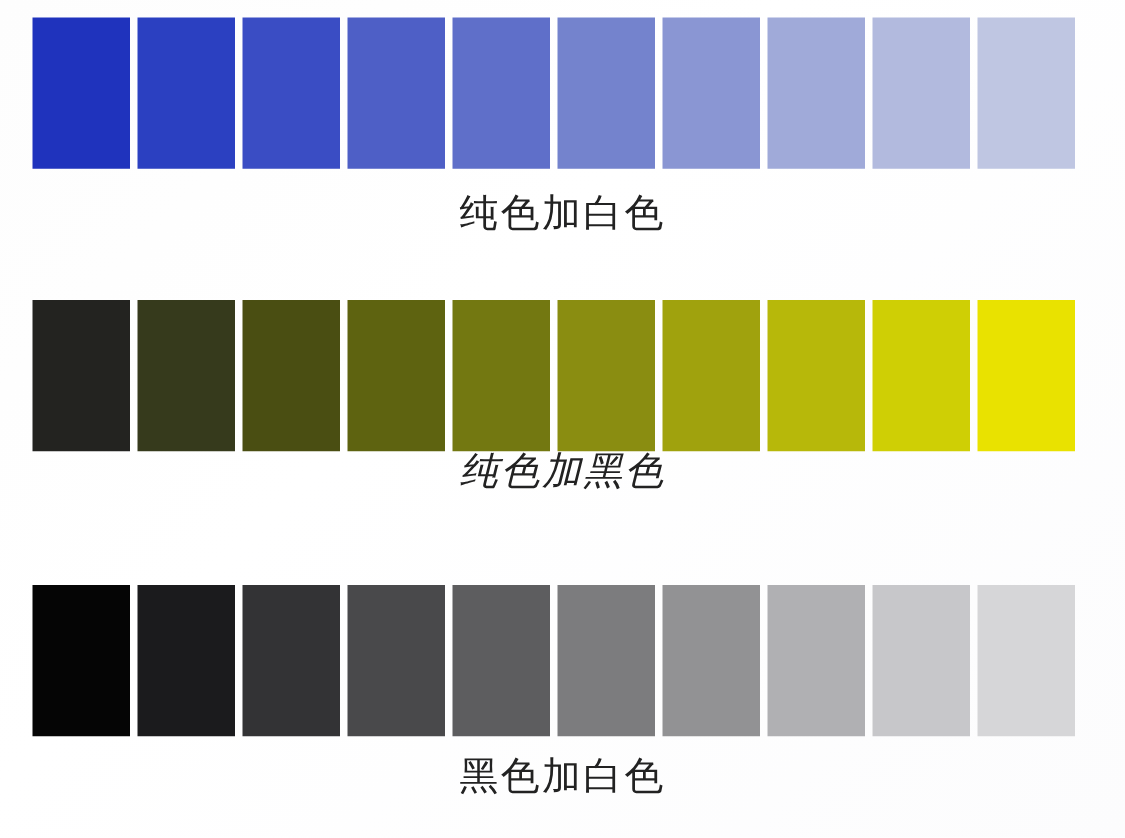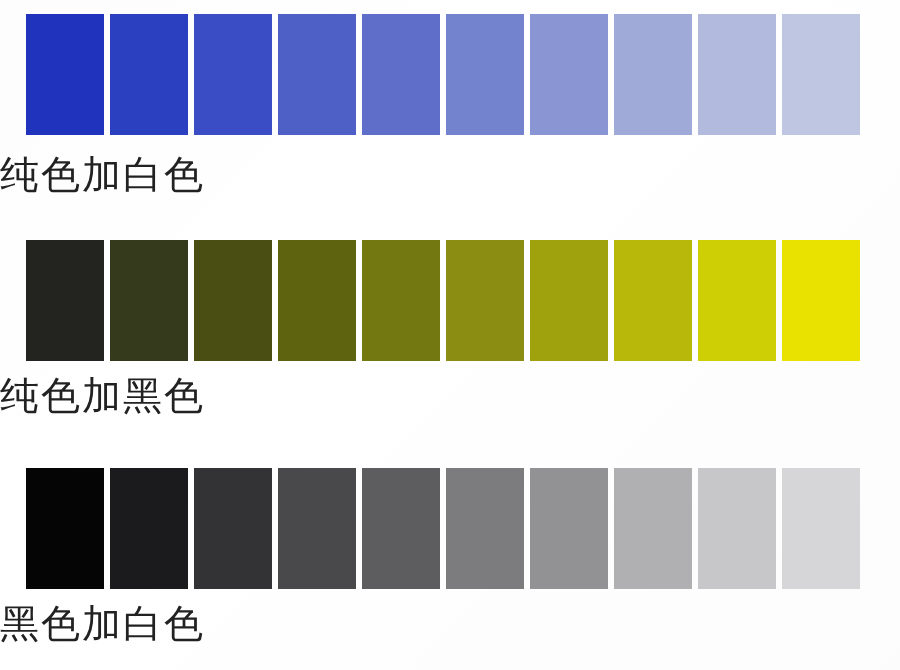--- a/index.html
+++ b/index.html
@@ -34,32 +34,33 @@
   .swatch {
     width: 78px;
     height: 121px;
     flex: 0 0 78px;
     box-shadow: 0 0 0 0.5px rgba(255,255,255,0.35);
   }
   .ramp-label {
     position: absolute;
     left: 0;
     width: 900px;
+    text-align: center;
     color: #222222;
-    font-size: 39px;
+    font-size: 31px;
     letter-spacing: 2px;
     font-weight: 400;
     line-height: 1;
     white-space: nowrap;
   }
   
   #block-0 .ramp-row { top: 14px; }
   #block-0 .ramp-label { top: 155px; }
   #block-1 .ramp-row { top: 240px; }
-  #block-1 .ramp-label { top: 376px; }
+  #block-1 .ramp-label { top: 361px; font-style: italic; }
   #block-2 .ramp-row { top: 468px; }
   #block-2 .ramp-label { top: 608px; font-family: Liberation Mono, monospace; }
 </style>
 </head>
 <body>
 
 <div class="page">
 
   <div class="ramp-block" id="block-0">
     <div class="ramp-row">

